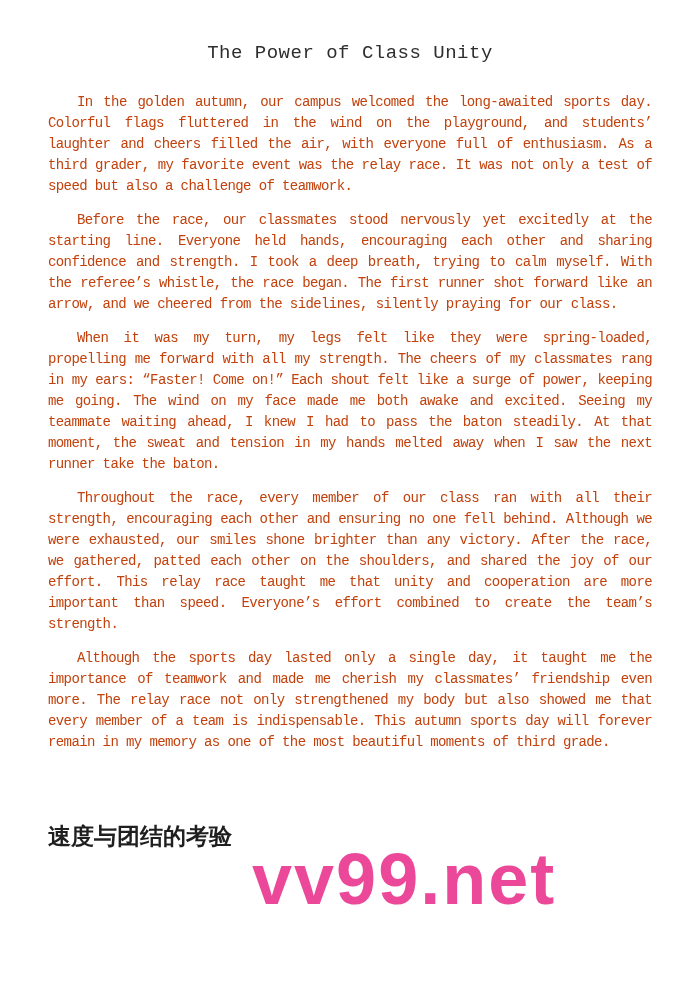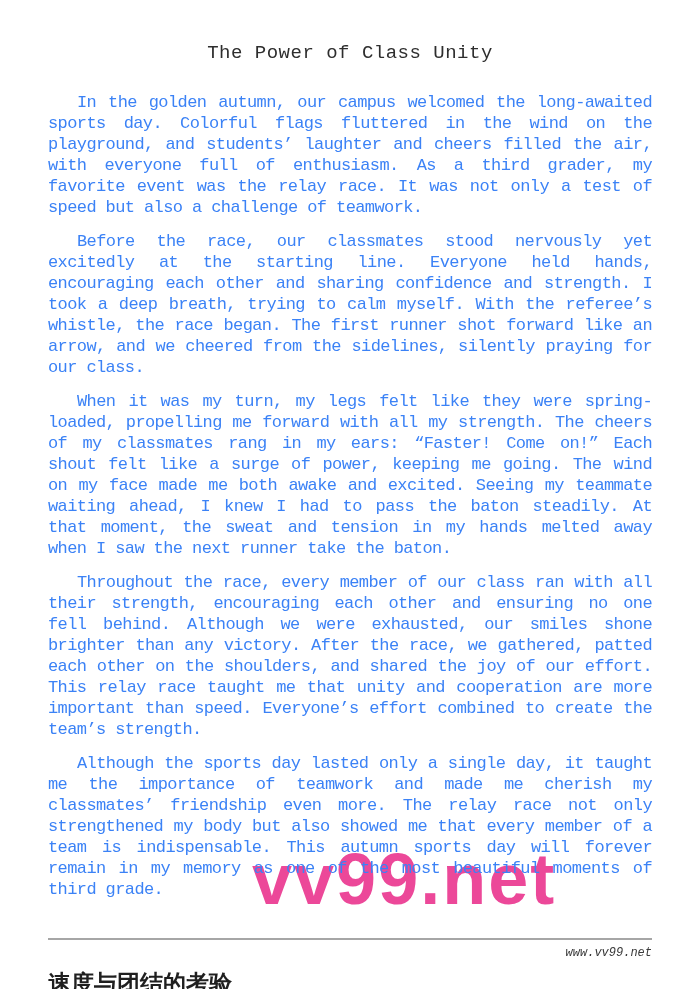--- a/index.html
+++ b/index.html
@@ -39,24 +39,24 @@
     font-size: 19px;
     line-height: 25px;
     letter-spacing: 0.5px;
     color: #2e2e2e;
   }
   .para-en {
     margin: 0 0 13px 0;
     text-align: justify;
     text-indent: 29px;
     font-family: "Liberation Mono", monospace;
-    font-size: 17px;
+    font-size: 14px;
     line-height: 21px;
     letter-spacing: -0.6px;
-    color: #3b82f6;
+    color: #c2410c;
   }
   .cn-title {
     margin: 68px 0 24px 0;
     text-align: left;
     font-family: "Liberation Sans", sans-serif;
     font-weight: bold;
     font-size: 23px;
     line-height: 30px;
     color: #1f1f1f;
   }
@@ -105,17 +105,14 @@
 
     <p class="para-en">Throughout the race, every member of our class ran with all their strength, encouraging each other and ensuring no one fell behind. Although we were exhausted, our smiles shone brighter than any victory. After the race, we gathered, patted each other on the shoulders, and shared the joy of our effort. This relay race taught me that unity and cooperation are more important than speed. Everyone’s effort combined to create the team’s strength.</p>
 
     <p class="para-en">Although the sports day lasted only a single day, it taught me the importance of teamwork and made me cherish my classmates’ friendship even more. The relay race not only strengthened my body but also showed me that every member of a team is indispensable. This autumn sports day will forever remain in my memory as one of the most beautiful moments of third grade.</p>
 
     <h2 class="cn-title">速度与团结的考验</h2>
 
 
   </div>
 
-  <div class="footer">
-    <span class="footer-url">www.vv99.net</span>
-  </div>
 
 </div>
 
 </body></html>

